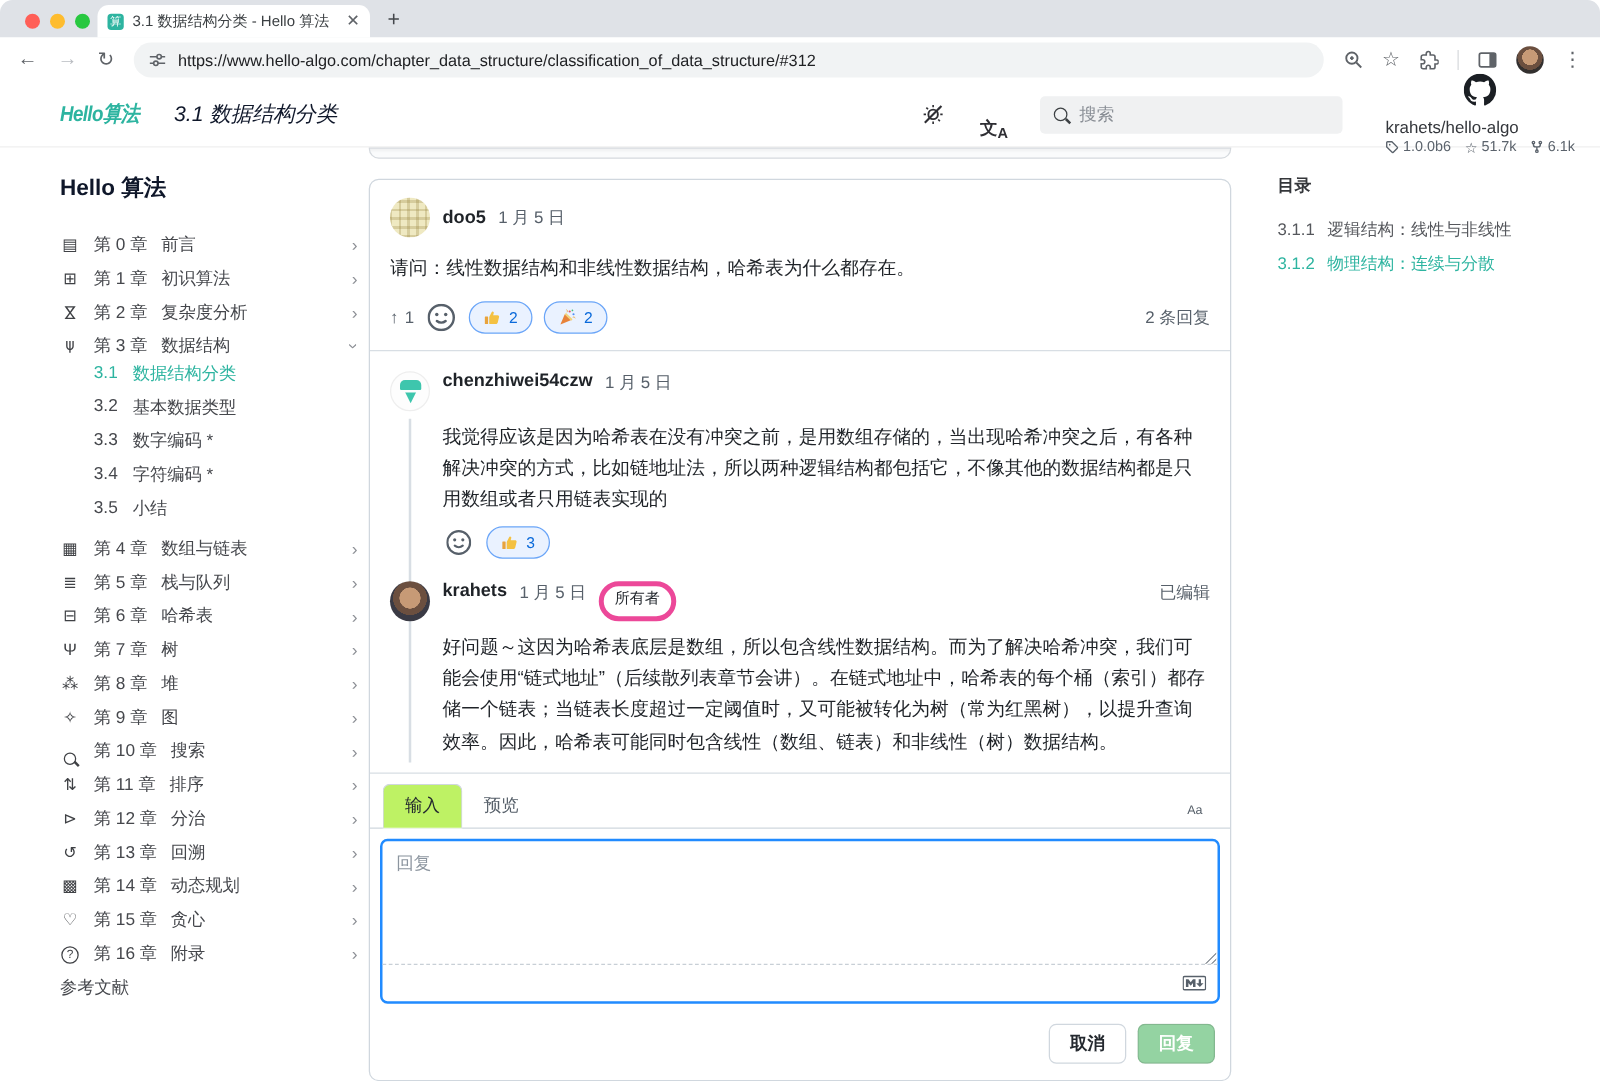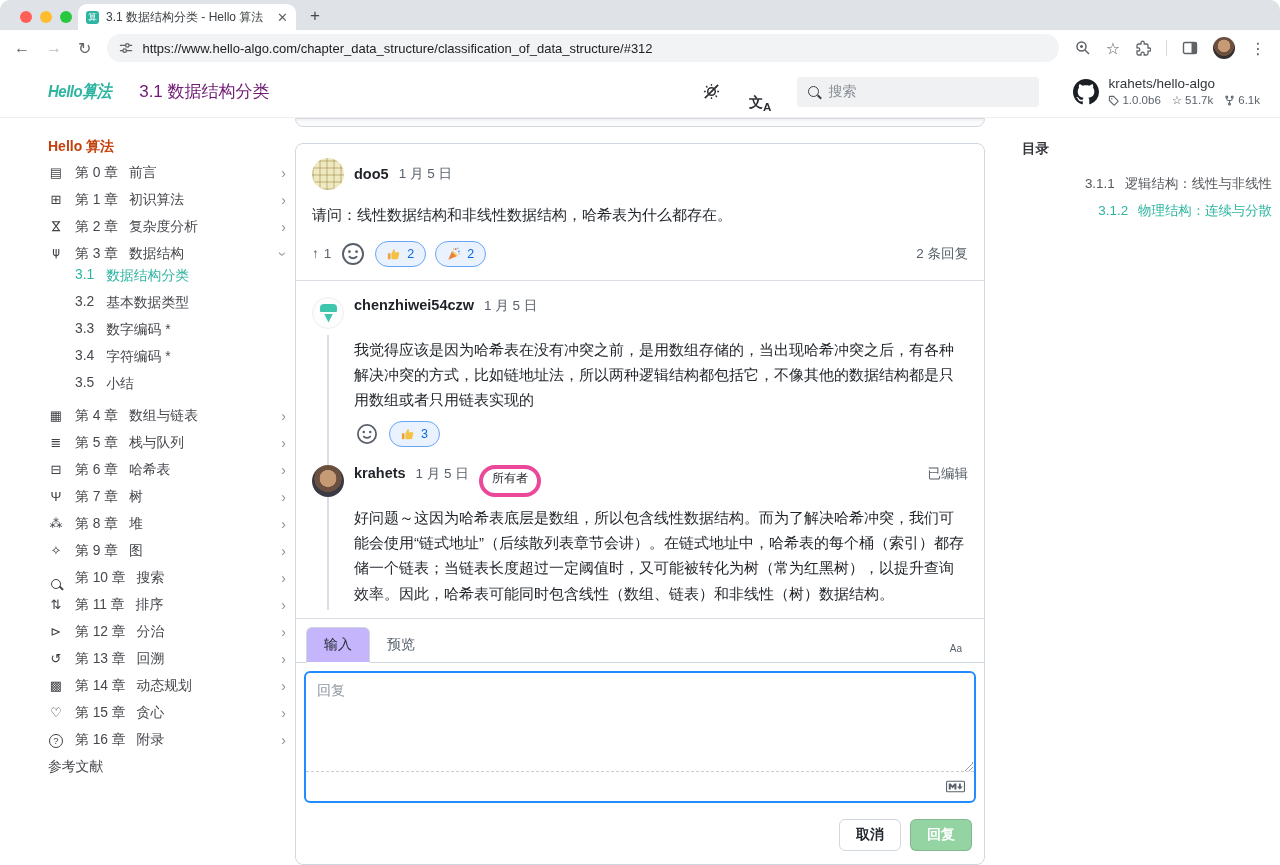--- a/index.html
+++ b/index.html
@@ -33,37 +33,37 @@
   .mini-avatar { width:22px; height:22px; border-radius:50%;
       background:radial-gradient(circle at 50% 40%, #c79a76 0 36%, #6b4f3f 37% 58%, #33302f 59% 100%); }
   .divider-v { width:1px; height:16px; background:#d8dadd; }
 
   
   .siteheader { position:absolute; left:0; top:66px; width:1280px; height:52px;
                 background:#fff; display:flex; align-items:center; padding:0 20px 0 48px;
                 border-bottom:1px solid #f0f0f0; }
   .logo { color:#2db4a0; font-weight:bold; font-style:italic; font-size:15px;
           letter-spacing:-0.5px; transform:scaleY(1.15); }
-  .page-title { margin-left:28px; font-size:17px; color:#701a75; }
+  .page-title { margin-left:28px; font-size:17px; color:#0f172a;font-style:italic; }
   .translate { font-weight:bold; font-size:14px; color:#2f2f34;margin-top:24px; }
   .searchbox { width:242px; height:30px; background:#f0f1f2; border-radius:4px;
                display:flex; align-items:center; gap:9px; padding:0 11px; margin-left:26px; }
   .search-ph { color:#8a8f96; font-size:14px; }
   .mag { width:11px; height:11px; border:1.8px solid #3c4043; border-radius:50%; position:relative; flex:none;}
   .mag::after { content:""; position:absolute; width:5px; height:1.8px; background:#3c4043;
                 right:-4px; bottom:-2px; transform:rotate(45deg); }
-  .gh { display:flex; align-items:center; gap:9px; margin-left:34px; }
+  .gh { display:flex; align-items:center; gap:9px; margin-left:34px;flex-direction:column; }
   .gh-name { font-size:13.5px; color:#33363b; }
   .gh-meta { font-size:11.5px; color:#5b636c; display:flex; align-items:center; gap:11px; margin-top:2px; }
   .gh-meta span { display:flex; align-items:center; gap:3px; }
   .hdr-spacer { flex:1; }
 
   
   .leftnav { position:absolute; left:48px; top:138px; width:238px; font-size:13.8px; color:#45474c; }
-  .site-title { font-weight:bold; font-size:14px; color:#c2410c; margin-bottom:3px; }
+  .site-title { font-weight:bold; font-size:18px; color:#0f172a; margin-bottom:20px; }
   .nav-row { display:flex; align-items:center; height:27px; gap:11px; }
   .nicon { width:16px; flex:none; text-align:center; font-size:13px; color:#3f4145; }
   .rot90 { display:inline-block; transform:rotate(90deg); }
   .rot180 { display:inline-block; transform:rotate(180deg); }
   .qmark { width:14px; height:14px; border:1.3px solid #3f4145; border-radius:50%;
            font-size:9.5px; line-height:12px; }
   .magicon { position:relative; }
   .magicon::before { content:""; position:absolute; left:3px; top:1px; width:8px; height:8px;
            border:1.6px solid #3f4145; border-radius:50%; }
   .magicon::after { content:""; position:absolute; left:11px; top:9px; width:4.5px; height:1.6px;
@@ -72,21 +72,21 @@
   .nav-label { white-space:nowrap; }
   .chev { margin-left:auto; color:#8d9096; font-size:14px; }
   .chev.down { display:inline-block; transform:rotate(90deg); }
   .sub-row { display:flex; height:27px; gap:12px; padding-left:27px; }
   .sub-row.active, .teal { color:#2db4a0; }
   .refs { height:27px; display:flex; align-items:center; }
 
   
   .rightnav { position:absolute; left:1022px; top:140px; width:250px; font-size:13.4px; color:#55575c; }
   .toc-title { font-weight:bold; color:#34363a; font-size:13.5px; margin-bottom:12px; }
-  .toc-row { display:flex; gap:10px; height:27px; align-items:center; white-space:nowrap;justify-content:flex-end; }
+  .toc-row { display:flex; gap:10px; height:27px; align-items:center; white-space:nowrap; }
 
   
   .main { position:absolute; left:295px; top:118px; width:690px; }
   .partial-card { height:9px; border:1px solid #d5d9de; border-radius:0 0 8px 8px;
                   background:#fafbfc; box-shadow:inset 0 2px 2px rgba(0,0,0,.04); }
   .card { margin-top:16px; border:1px solid #d0d7de; border-radius:8px; background:#fff; }
   .c-head { display:flex; align-items:center; gap:10px; padding:14px 16px 0; }
   .avatar { width:32px; height:32px; border-radius:50%; flex:none; position:relative; }
   .av-doo5 { background:
       repeating-linear-gradient(0deg, rgba(150,130,60,.28) 0 2px, transparent 2px 7px),
@@ -119,21 +119,21 @@
   .reply { position:relative; margin-bottom:18px; }
   .r-head { display:flex; gap:10px; }
   .r-body { margin:8px 0 0 42px; font-size:15px; line-height:1.68; color:#1f2328; }
   .r-react { display:flex; align-items:center; gap:9px; margin:9px 0 0 42px; }
 
   
   .editor { border-top:1px solid #d8dee4; }
   .tabs { display:flex; align-items:flex-end; border-bottom:1px solid #d0d7de;
           padding:8px 10px 0; }
   .tab-item { padding:8px 17px; font-size:14px; color:#57606a; }
-  .tab-item.active { background:#c4b5fd; border:1px solid #d0d7de; border-bottom:1px solid #fff;
+  .tab-item.active { background:#bef264; border:1px solid #d0d7de; border-bottom:1px solid #fff;
           border-radius:6px 6px 0 0; margin-bottom:-1px; color:#24292f;font-family:Liberation Mono, monospace; }
   .fmt-btn { margin-left:auto; padding:8px 12px; color:#57606a; font-size:10px; }
   .editor-box { margin:8px; border:2px solid #218bff; border-radius:6px; background:#fff; }
   .ta { height:98px; padding:9px 11px; font-size:14px; color:#8c959f; }
   .ta-foot { border-top:1px dashed #c8cfd6; height:30px; display:flex; align-items:center;
              justify-content:flex-end; padding:0 9px; position:relative; }
   .resize-grip { position:absolute; right:1px; top:-10px; width:9px; height:9px;
       background:linear-gradient(135deg, transparent 0 50%, #9aa0a6 50% 58%, transparent 58% 75%, #9aa0a6 75% 83%, transparent 83%); }
   .editor-foot { display:flex; justify-content:flex-end; gap:9px; padding:8px 12px 13px; }
   .btn { height:32px; border-radius:6px; font-size:14px; font-weight:bold; padding:0 16px;

